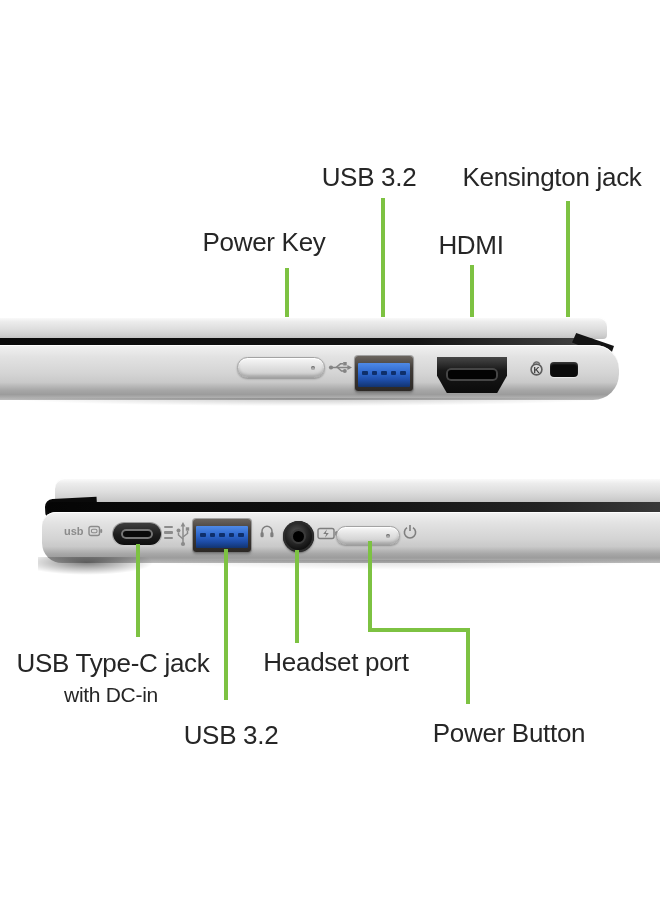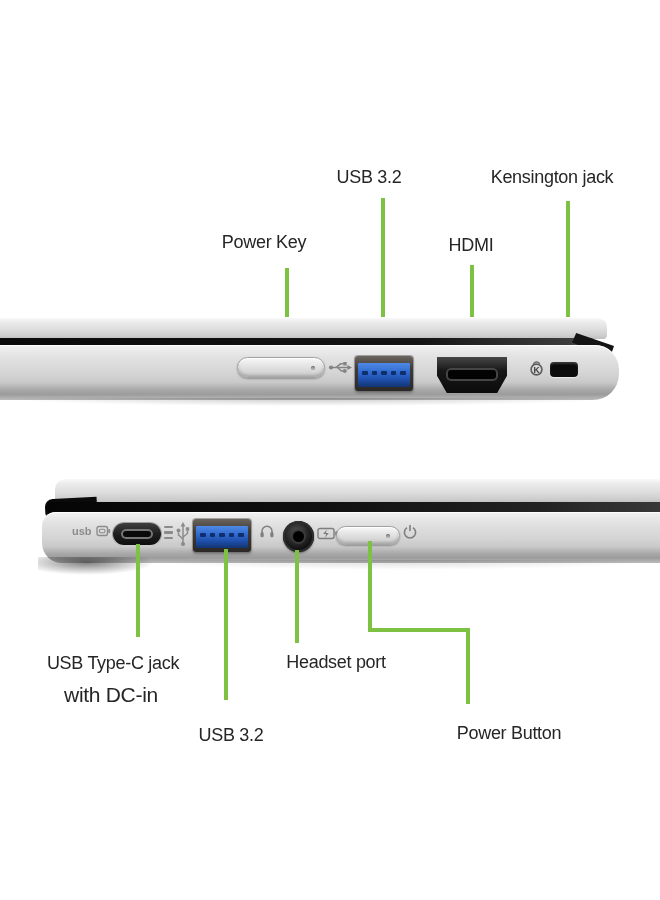--- a/index.html
+++ b/index.html
@@ -3,21 +3,21 @@
 <meta charset="utf-8">
 <style>
   html,body{margin:0;padding:0;background:#fff;}
   .canvas{
     position:relative;width:660px;height:900px;background:#ffffff;overflow:hidden;
     font-family:"Liberation Sans", sans-serif;
   }
   
   .label{
     position:absolute;transform:translateX(-50%);white-space:nowrap;
-    font-size:18px;line-height:28px;font-weight:500;letter-spacing:-0.3px;
+    font-size:26px;line-height:28px;font-weight:500;letter-spacing:-0.3px;
     color:var(--text,#262626);
   }
   .label.small{font-size:21px;line-height:22px;}
   .lbl-usb32-top{left:369px;top:163px;}
   .lbl-kensington{left:552px;top:163px;}
   .lbl-volume{left:264px;top:228px;}
   .lbl-hdmi{left:471px;top:231px;}
   .lbl-usbc{left:113px;top:649px;}
   .lbl-usbc-sub{left:111px;top:684px;}
   .lbl-usb32-bot{left:231px;top:721px;}
@@ -107,21 +107,21 @@
 
   .jack{position:absolute;left:283px;top:521px;width:31px;height:31px;border-radius:50%;
     background:radial-gradient(circle at 44% 38%,#565656 0%,#262626 42%,#050505 78%);
     box-shadow:0 1px 2px rgba(0,0,0,.45),inset 0 0 0 2px #2d2d2d;}
   .jack-hole{position:absolute;inset:32%;border-radius:50%;background:#000;
     box-shadow:0 0 0 2px #3a3a3a;}
 
   
   .icon{position:absolute;}
   .usb-icon-top{left:328px;top:360px;}
-  .usbdc-icon{left:72px;top:525px;display:flex;align-items:center;gap:4px;}
+  .usbdc-icon{left:64px;top:525px;display:flex;align-items:center;gap:4px;}
   .usbdc-icon .usbtxt{font-size:11px;color:#8b8b8b;font-weight:700;letter-spacing:0;line-height:11px;}
   .dc-icon{left:164px;top:526px;display:flex;flex-direction:column;gap:3px;}
   .dc-icon i{display:block;width:9px;height:2.4px;background:#8b8b8b;border-radius:1px;}
   .usb-icon-bot{left:175px;top:521px;}
   .hp-icon{left:258px;top:523px;}
   .batt-icon{left:317px;top:527px;}
   .pwr-icon{left:402px;top:524px;}
   .klock-icon{left:528px;top:359px;}
 </style>
 </head>

